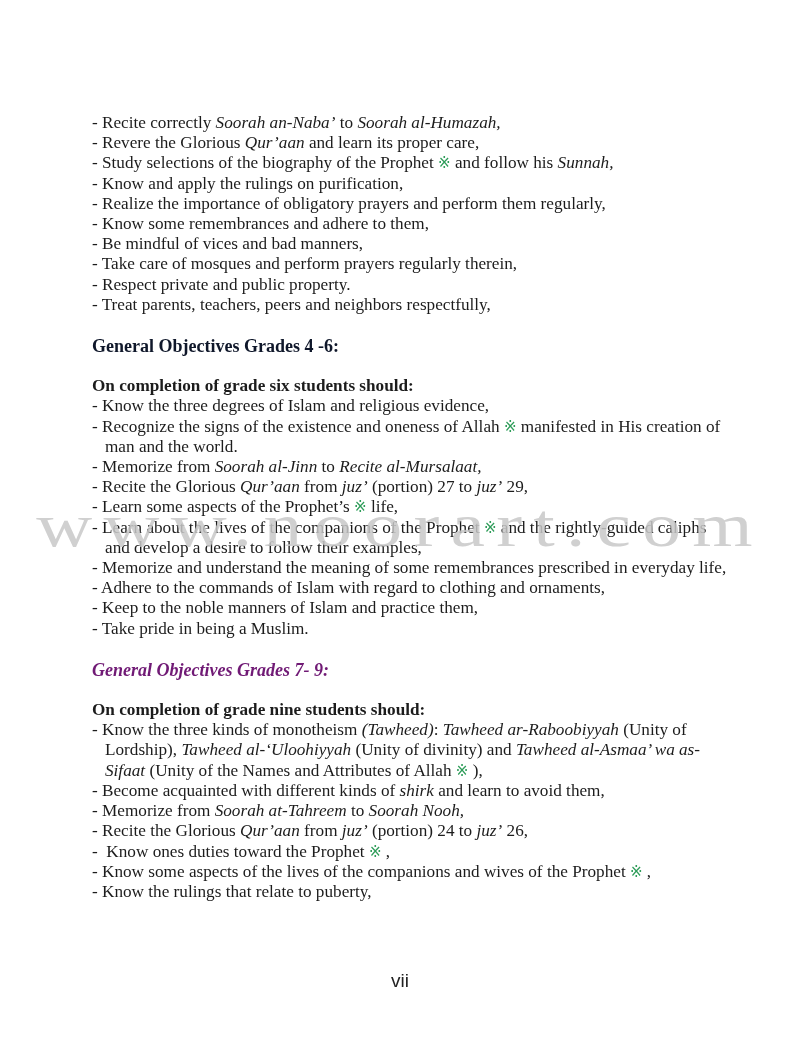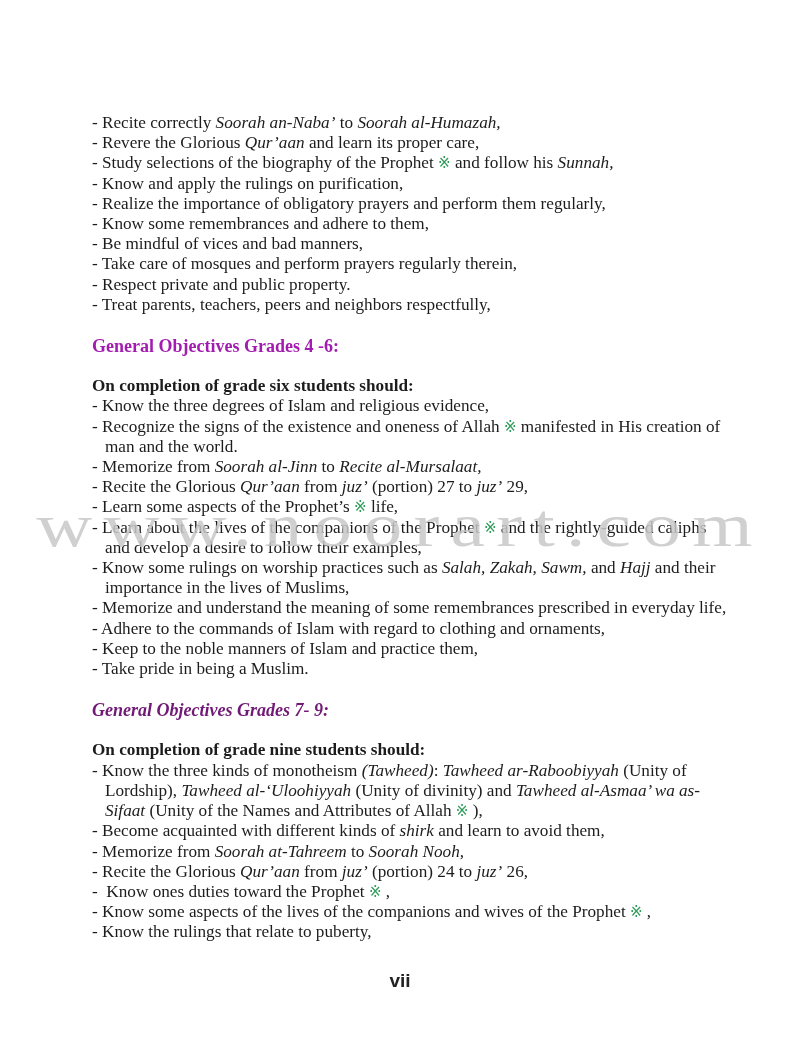--- a/index.html
+++ b/index.html
@@ -52,21 +52,20 @@
     pointer-events:none;
   }
   #page-number{
     position:absolute;
     top:970px;left:0;width:800px;
     text-align:center;
     font-family:"Liberation Sans", sans-serif;
     font-size:19px;
     color:#222222;
     z-index:1;
-    font-weight:bold;
   }
 </style>
 </head>
 <body>
 
 <div id="page" style="color: rgb(28, 28, 28);">
   <div id="content">
       <div>
         <div>
           <div class="line"><span>- Recite correctly </span><span class="it">Soorah an-Naba’</span><span> to </span><span class="it">Soorah al-Humazah,</span></div>
@@ -92,21 +91,21 @@
         <div>
           <div class="line"><span>- Take care of mosques and perform prayers regularly therein,</span></div>
         </div>
         <div>
           <div class="line"><span>- Respect private and public property.</span></div>
         </div>
         <div>
           <div class="line"><span>- Treat parents, teachers, peers and neighbors respectfully,</span></div>
         </div>
       </div>
-      <div class="heading" style="color: #a21caf;">General Objectives Grades 4 -6:</div>
+      <div class="heading" style="color: #0f172a;">General Objectives Grades 4 -6:</div>
       <div class="subheading">On completion of grade six students should:</div>
       <div>
         <div>
           <div class="line"><span>- Know the three degrees of Islam and religious evidence,</span></div>
         </div>
         <div>
           <div class="line"><span>- Recognize the signs of the existence and oneness of Allah </span><span class="hon" style="color: rgb(47, 157, 90);">※</span><span> manifested in His creation of</span></div>
           <div class="line cont"><span>man and the world.</span></div>
         </div>
         <div>
@@ -114,24 +113,20 @@
         </div>
         <div>
           <div class="line"><span>- Recite the Glorious </span><span class="it">Qur’aan</span><span> from </span><span class="it">juz’</span><span> (portion) 27 to </span><span class="it">juz’</span><span> 29,</span></div>
         </div>
         <div>
           <div class="line"><span>- Learn some aspects of the Prophet’s </span><span class="hon" style="color: rgb(47, 157, 90);">※</span><span> life,</span></div>
         </div>
         <div>
           <div class="line"><span>- Learn about the lives of the companions of the Prophet </span><span class="hon" style="color: rgb(47, 157, 90);">※</span><span> and the rightly-guided caliphs</span></div>
           <div class="line cont"><span>and develop a desire to follow their examples,</span></div>
-        </div>
-        <div>
-          <div class="line"><span>- Know some rulings on worship practices such as </span><span class="it">Salah, Zakah, Sawm,</span><span> and </span><span class="it">Hajj</span><span> and their</span></div>
-          <div class="line cont"><span>importance in the lives of Muslims,</span></div>
         </div>
         <div>
           <div class="line"><span>- Memorize and understand the meaning of some remembrances prescribed in everyday life,</span></div>
         </div>
         <div>
           <div class="line"><span>- Adhere to the commands of Islam with regard to clothing and ornaments,</span></div>
         </div>
         <div>
           <div class="line"><span>- Keep to the noble manners of Islam and practice them,</span></div>
         </div>

